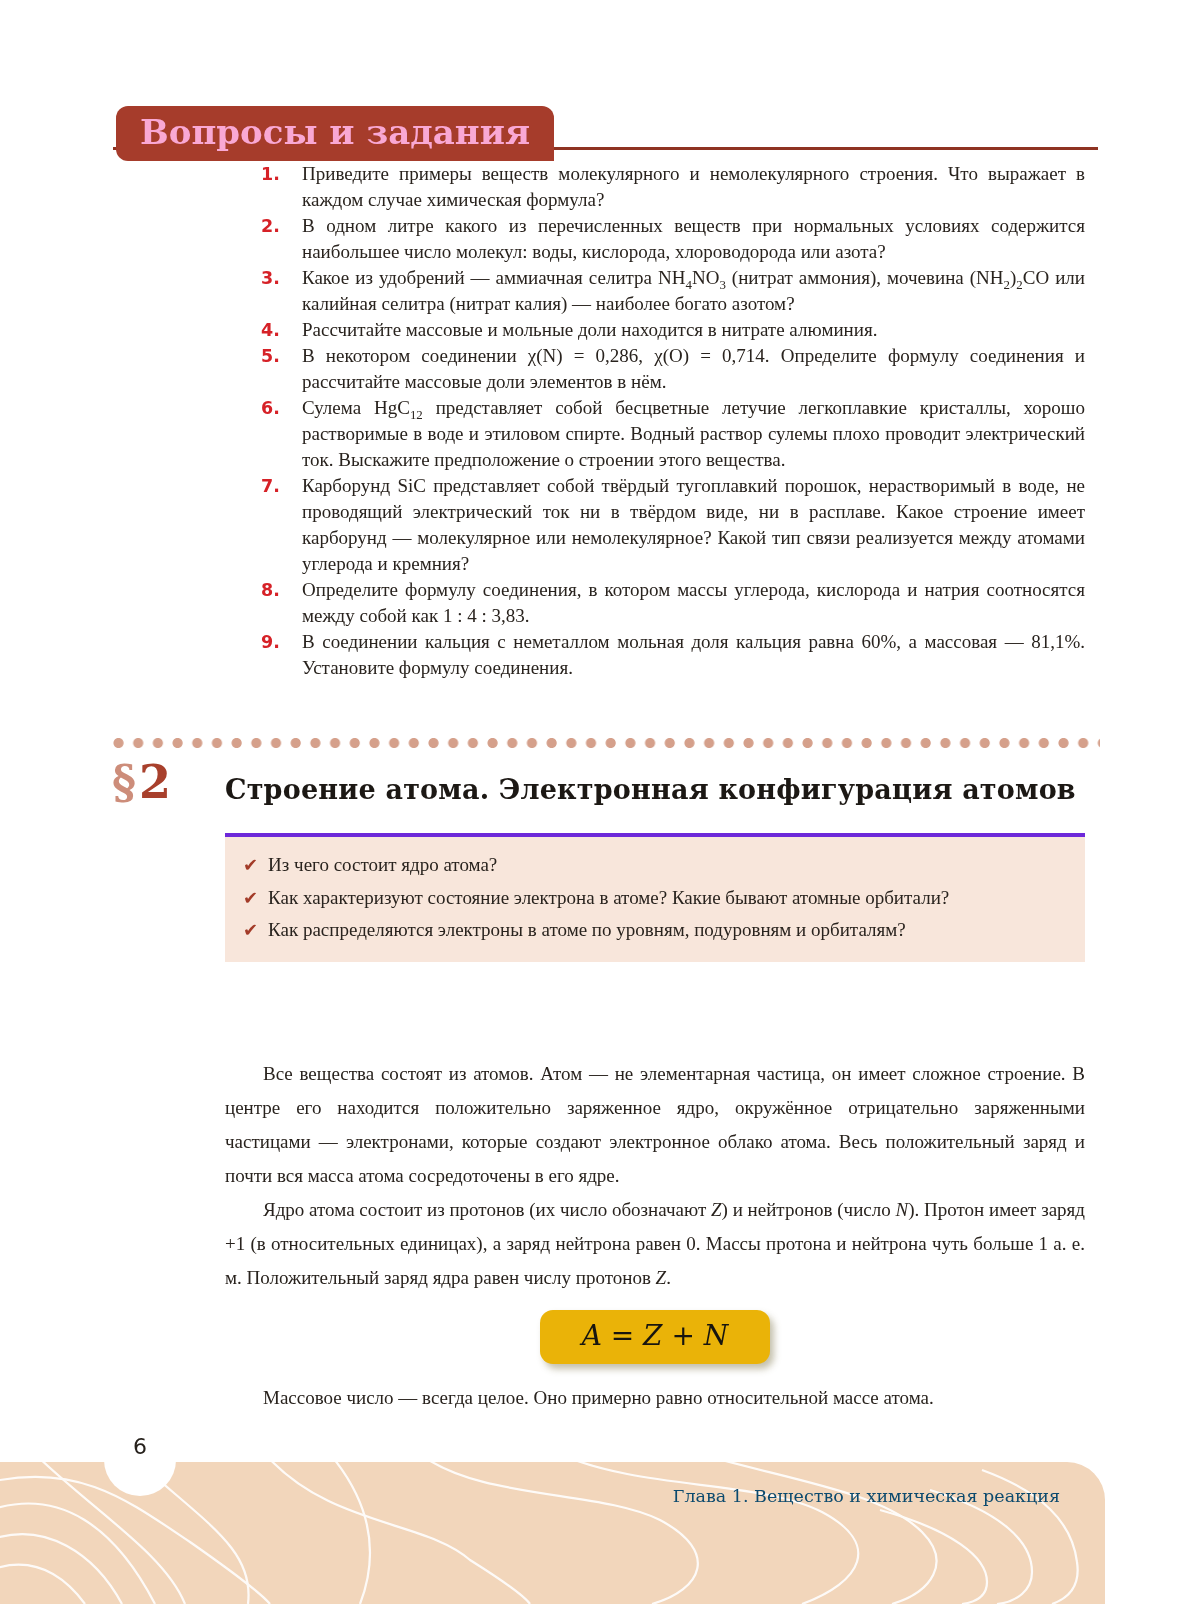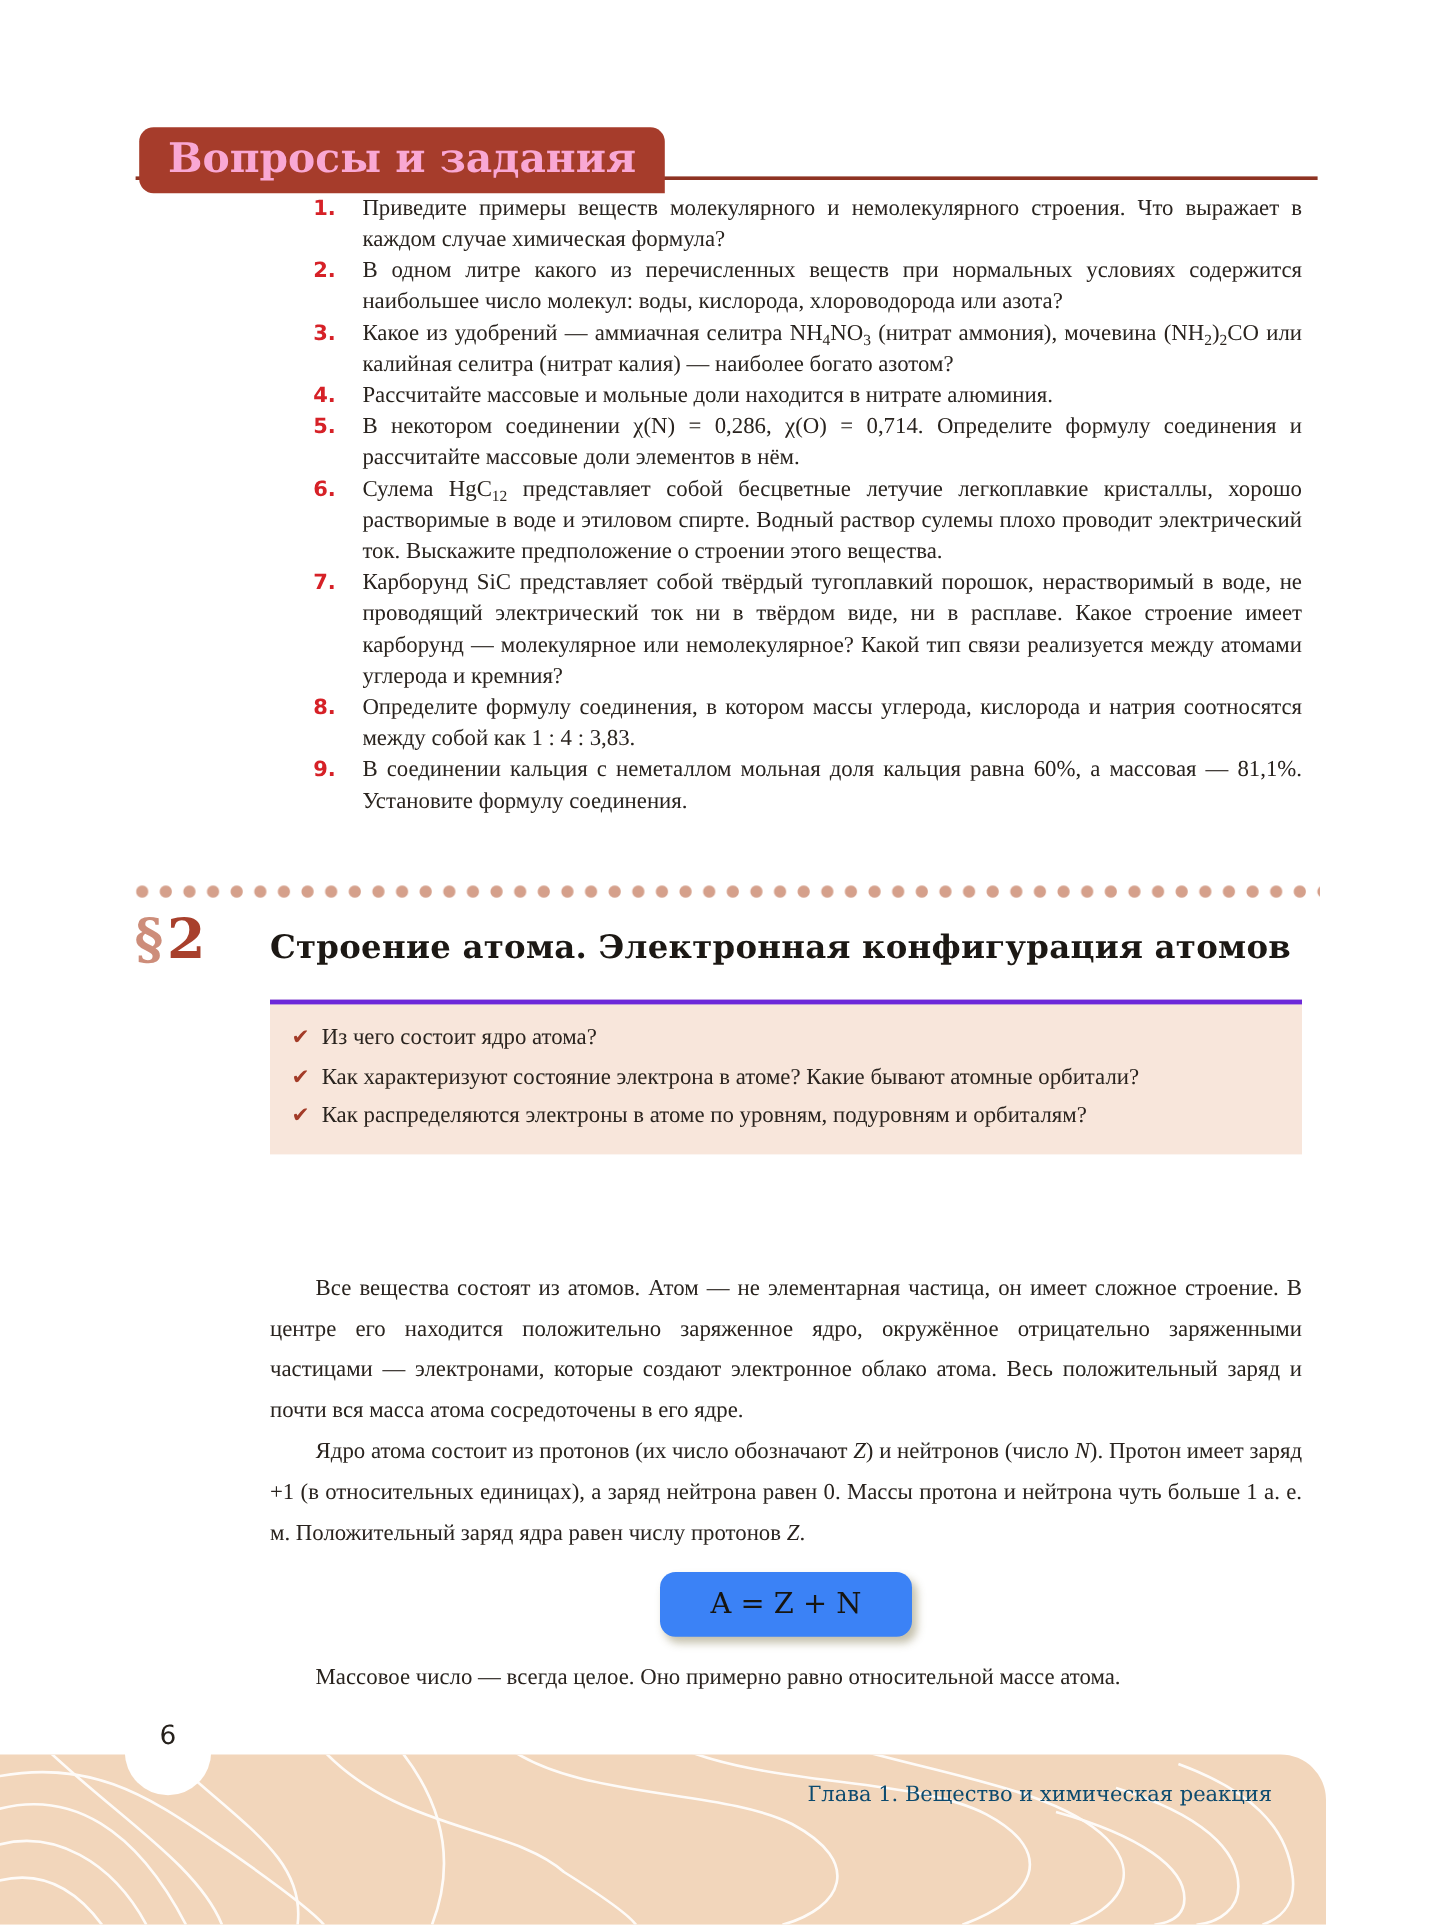--- a/index.html
+++ b/index.html
@@ -43,22 +43,22 @@
     position:absolute;left:225px;top:833px;width:860px;box-sizing:border-box;
     background:#f8e6db;border-top:4px solid #6d28d9;padding:9px 18px 13px;
   }
   .introbox p{margin:5px 0;font-size:19px;line-height:27.5px;text-align:justify;}
   .check{color:#a33b28;font-weight:bold;font-family:"DejaVu Sans", sans-serif;margin-right:10px;font-size:18px;}
   
   .bodytext{position:absolute;left:225px;top:1026px;width:860px;font-size:19px;line-height:34px;text-align:justify;margin-top:31px;}
   .bodytext p{margin:0;text-indent:38px;}
   .formula-wrap{text-align:center;margin:15px 0 17px;text-indent:0;}
   .formula{
-    display:inline-block;background:#3b82f6;border-radius:13px;padding:9px 42px 11px;
-    font-size:24px;font-family:"DejaVu Serif", serif;color:#17150f;
+    display:inline-block;background:#eab308;border-radius:13px;padding:9px 42px 11px;
+    font-size:28px;font-style:italic;font-family:"DejaVu Serif", serif;color:#17150f;
     box-shadow:4px 5px 7px rgba(125,115,70,.45);
   }
   
   .footer{
     position:absolute;left:0;top:1462px;width:1105px;height:142px;
     background:#f2d6bb;border-top-right-radius:38px;overflow:hidden;z-index:1;
   }
   .footer svg{position:absolute;left:0;top:0;}
   .pagenotch{position:absolute;left:104px;top:1424px;width:72px;height:72px;background:#fff;border-radius:50%;z-index:3;}
   .pagenum{

